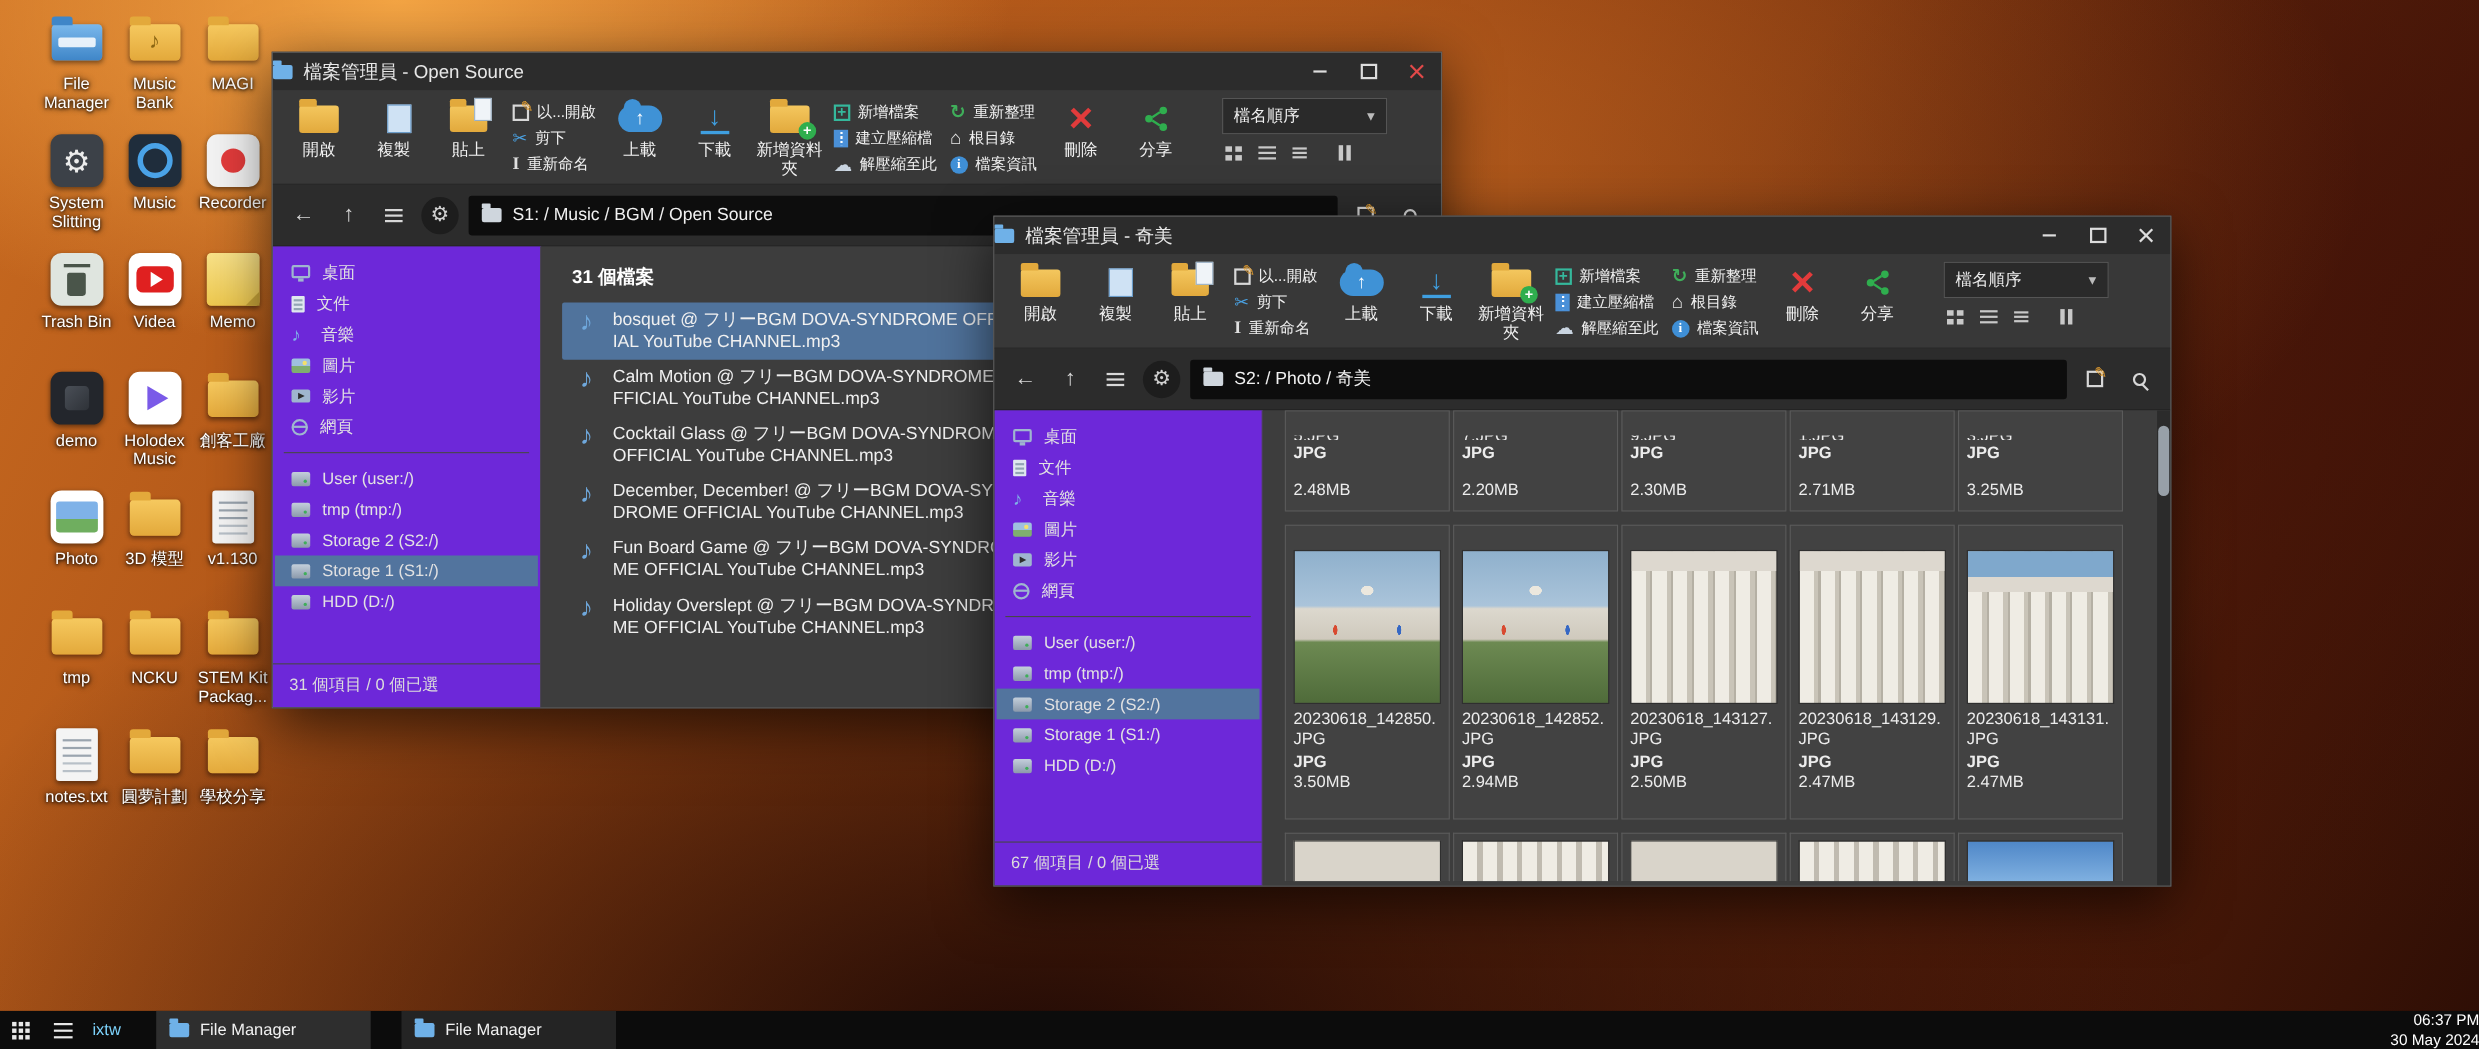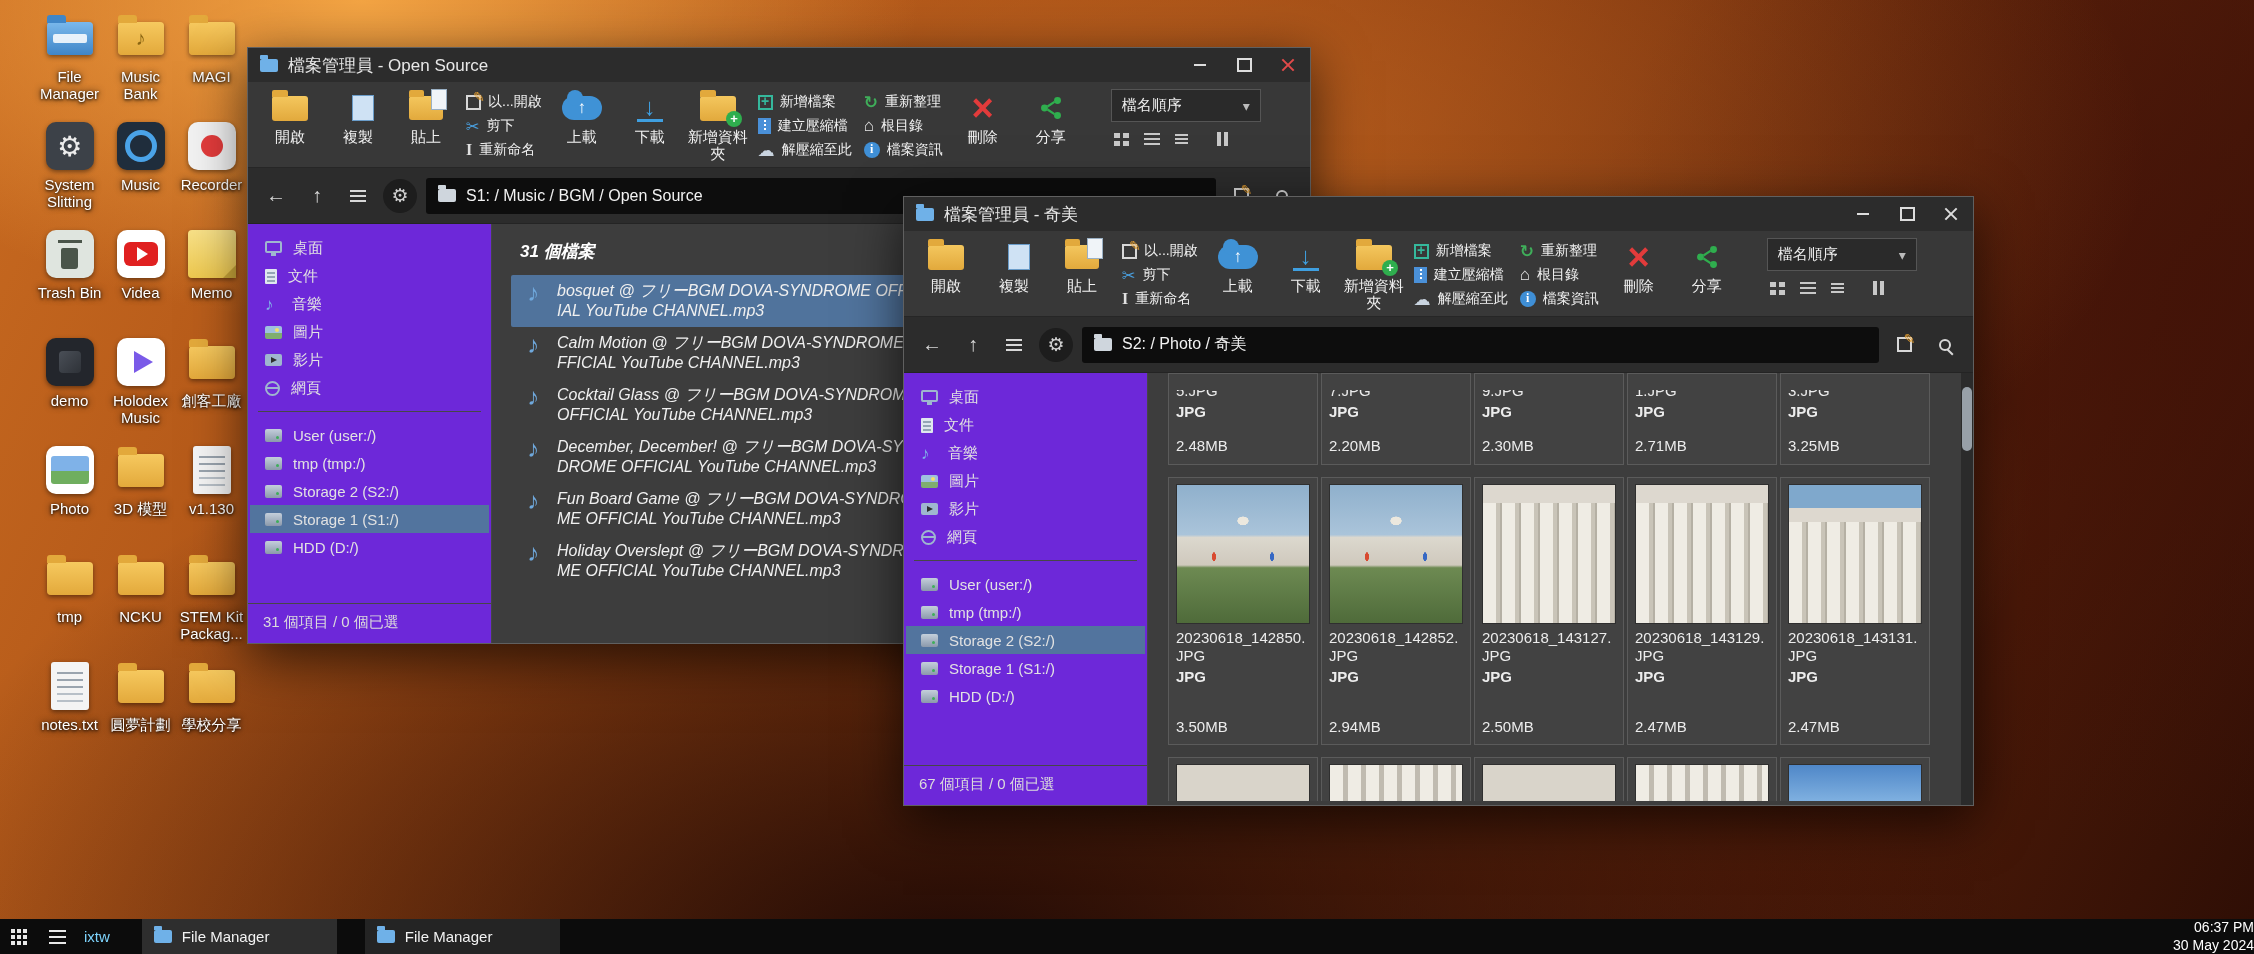--- a/index.html
+++ b/index.html
@@ -59,21 +59,21 @@
     box-shadow:0 2px 5px rgba(0,0,0,.45); }
   .doc52::after { content:''; position:absolute; left:6px; top:10px; width:26px; height:2px; background:#9aa4ae;
     box-shadow:0 7px #9aa4ae,0 14px #9aa4ae,0 21px #b8c0c8,0 28px #b8c0c8; }
 
   
   .window { position:absolute; background:#353535; border:1px solid #606060;
     box-shadow:0 14px 50px rgba(0,0,0,.65); display:flex; flex-direction:column; overflow:hidden; }
   #w1 { left:247px; top:47px; width:1064px; height:597px; z-index:2; }
   #w2 { left:903px; top:196px; width:1071px; height:610px; z-index:3; }
 
-  .titlebar { height:34px; background:#2c2c2c; display:flex; align-items:center; padding-left:12px; gap:10px; flex:none; }
+  .titlebar { height:34px; background:#2c2c2c; display:flex; align-items:center; gap:10px; flex:none; }
   .win-title { color:#e8e8e8; font-size:17px; white-space:nowrap; }
   .win-controls { margin-left:auto; display:flex; }
   .wbtn { width:44px; height:34px; display:flex; align-items:center; justify-content:center; position:relative; }
   .wb-min::after { content:''; width:12px; height:2px; background:#ddd; }
   .wb-max::after { content:''; width:11px; height:10px; border:2px solid #ddd; }
   .wb-close::before,.wb-close::after { content:''; position:absolute; width:16px; height:2px; background:#ddd; left:14px; top:16px; }
   .wb-close::before { transform:rotate(45deg); } .wb-close::after { transform:rotate(-45deg); }
   .wb-close.red::before,.wb-close.red::after { background:#e24a4a; }
 
   .mfold { width:18px; height:13px; background:#6fb1e8; border-radius:2px; position:relative; flex:none; }
@@ -172,34 +172,34 @@
   .ic-pic::after { content:''; position:absolute; right:3px; top:2px; width:4px; height:4px; border-radius:50%; background:#f4e06a; }
   .ic-video { width:17px; height:12px; background:#9fb6cf; border-radius:2px; }
   .ic-video::after { content:''; position:absolute; left:6px; top:3px; width:0; height:0;
     border-left:6px solid #2e2e2e; border-top:3px solid transparent; border-bottom:3px solid transparent; }
   .ic-web { width:15px; height:15px; border:2px solid #9fb6cf; border-radius:50%; }
   .ic-web::after { content:''; position:absolute; left:-1px; top:4px; width:13px; height:2px; background:#9fb6cf; }
   .ic-drive { width:17px; height:13px; background:linear-gradient(#c4cfdb,#8b99ab); border-radius:2px; }
   .ic-drive::after { content:''; position:absolute; right:3px; bottom:3px; width:3px; height:3px; border-radius:50%; background:#3fae5a; }
 
   
-  .files-list { flex:1; background:#3d3d3d; padding:6px 0 0 0; overflow:hidden;font-style:italic; }
+  .files-list { flex:1; background:#3d3d3d; padding:6px 0 0 0; overflow:hidden; }
   .files-header { color:#fff; font-weight:bold; font-size:17px; padding:10px 28px 12px; }
   .file-row { display:flex; align-items:flex-start; gap:12px; width:424px; margin:0 0 0 19px;
     padding:6px 10px; color:#f0f0f0; font-size:16px; line-height:1.25; min-height:52px; border-radius:2px; }
   .file-row.selected { background:#50739c; }
   .g-note { width:24px; flex:none; text-align:center; } .g-note::after { content:'♪'; color:#6fa8dc; font-size:24px; line-height:1; }
   .file-name { word-break:break-all; }
 
   
   .files-grid { flex:1; background:#3d3d3d; position:relative; overflow:hidden; padding:0 0 0 20px; }
   .grid-row { display:flex; }
   .grid-row + .grid-row { margin-top:12px; }
   .gcell { width:150px; margin-right:3px; border:1px solid #5b5b5b; background:#424242; color:#ececec;
-    font-size:15px; line-height:1.2; flex:none; display:flex; flex-direction:column; padding:6px 7px; }
+    font-size:15px; line-height:1.2; flex:none; display:flex; flex-direction:column; padding:22px 7px; }
   .gcell.partial-top { height:92px; justify-content:flex-end; padding-bottom:9px; }
   .ptail { height:10px; overflow:hidden; } .ptail span { display:block; margin-top:-8px; }
   .gtype { margin-top:3px;font-weight:bold; }
   .partial-top .gsize { margin-top:16px; }
   .gcell.full { height:268px; }
   .th { width:100%; height:140px; border:1px solid #2f2f2f; flex:none; position:relative; }
   .gname { margin-top:5px; word-break:break-all; min-height:36px; }
   .gcell.full .gsize { margin-top:auto; padding-bottom:2px; }
   .th-dome { background:
       radial-gradient(9px 7px at 50% 26%, #ece8de 0 60%, transparent 65%),

